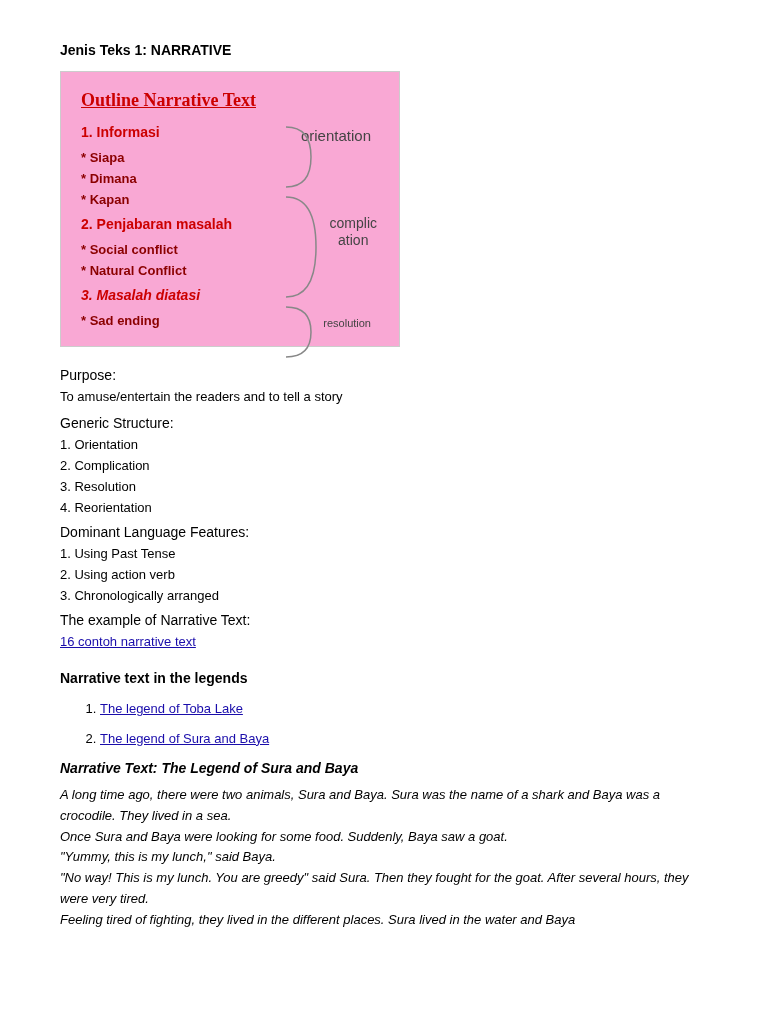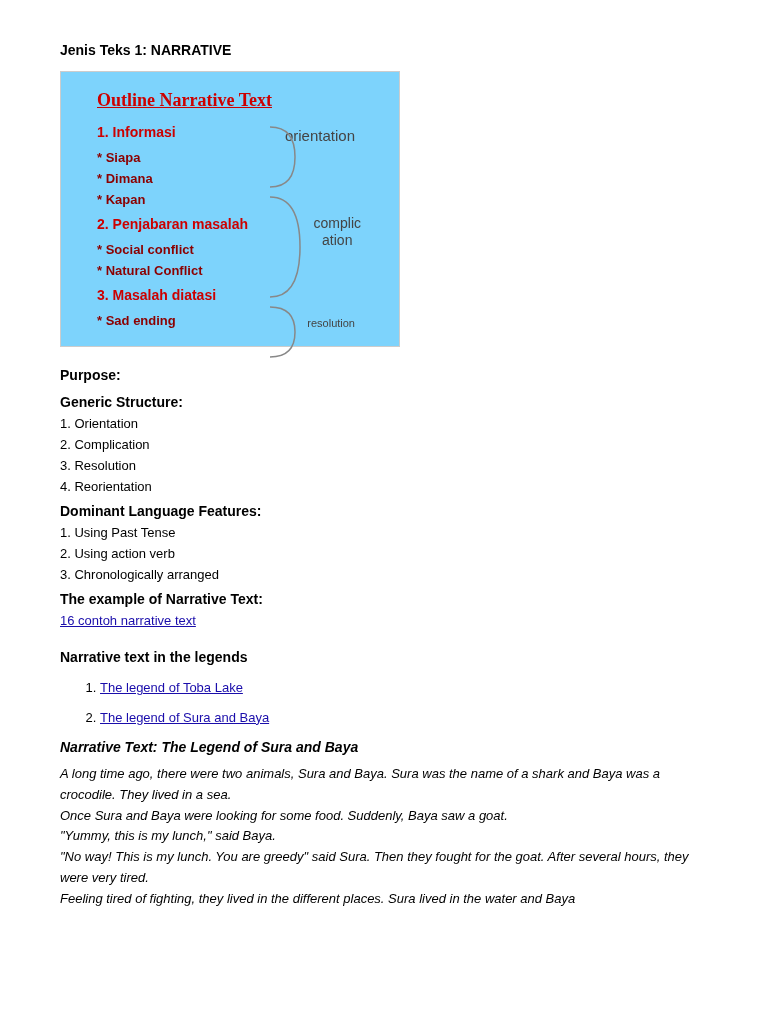--- a/index.html
+++ b/index.html
@@ -14,23 +14,23 @@
       color: #000;
       padding: 40px 60px;
       line-height: 1.5;
     }
     .page-title {
       font-weight: bold;
       margin-bottom: 10px;
       font-size: 14px;
     }
     .outline-box {
-      background: #7dd3fc;
+      background: #f9a8d4;
       border: 1px solid #ccc;
-      padding: 15px 36px;
+      padding: 15px 20px;
       width: 340px;
       margin-bottom: 18px;
       position: relative;
     }
     .outline-box h2 {
       color: #cc0000;
       font-family: 'Times New Roman', serif;
       font-size: 18px;
       margin-bottom: 8px;
       text-decoration: underline;
@@ -42,21 +42,21 @@
     }
     .outline-item {
       color: darkred;
       font-weight: bold;
       font-size: 13px;
     }
     .section-block {
       margin-bottom: 4px;
     }
     .bold-label {
-      font-weight: bold;
+      font-weight: normal;
       font-size: 14px;
     }
     .normal-text {
       font-size: 13px;
     }
     .link-text {
       color: #1a0dab;
       text-decoration: underline;
       cursor: pointer;
       font-size: 13px;
@@ -99,21 +99,21 @@
     <div><span class="outline-item">* <span>Siapa</span></span></div>
     <div><span class="outline-item">* <span>Dimana</span></span></div>
     <div><span class="outline-item">* <span>Kapan</span></span></div>
 
     <div class="section-block" style="margin-top:4px;">
       <span class="outline-number">2. </span><span class="outline-number">Penjabaran masalah</span>
     </div>
     <div><span class="outline-item">* <span>Social conflict</span></span></div>
     <div><span class="outline-item">* <span>Natural Conflict</span></span></div>
 
-    <div class="section-block" style="margin-top:4px;">
+    <div class="section-block" style="margin-top:4px;font-style:italic;">
       <span class="outline-number">3. </span><span class="outline-number">Masalah diatasi</span>
     </div>
     <div><span class="outline-item">* <span>Sad ending</span></span></div>
 
 
     <div style="position:absolute; right:8px; top:38px; font-size:15px; color:#444;">orientation</div>
 
     <div style="position:absolute; right:2px; top:128px; font-size:14px; color:#444; text-align:center; line-height:1.2;">
       <span>complic</span><br><span>ation</span>
     </div>
@@ -126,20 +126,21 @@
 
       <path d="M 5 80 Q 35 80 35 130 Q 35 180 5 180" fill="none" stroke="#888" stroke-width="1.5"></path>
 
       <path d="M 5 190 Q 30 190 30 215 Q 30 240 5 240" fill="none" stroke="#888" stroke-width="1.5"></path>
     </svg>
   </div>
 </div>
 
 <div style="margin-bottom: 6px;">
   <span class="bold-label">Purpose:</span><br>
+  <span class="normal-text">To amuse/entertain the readers and to tell a story</span>
 </div>
 
 <div style="margin-bottom: 4px;">
   <span class="bold-label">Generic Structure:</span><br>
   <span class="normal-text">1. Orientation</span><br>
   <span class="normal-text">2. Complication</span><br>
   <span class="normal-text">3. Resolution</span><br>
   <span class="normal-text">4. Reorientation</span>
 </div>
 

